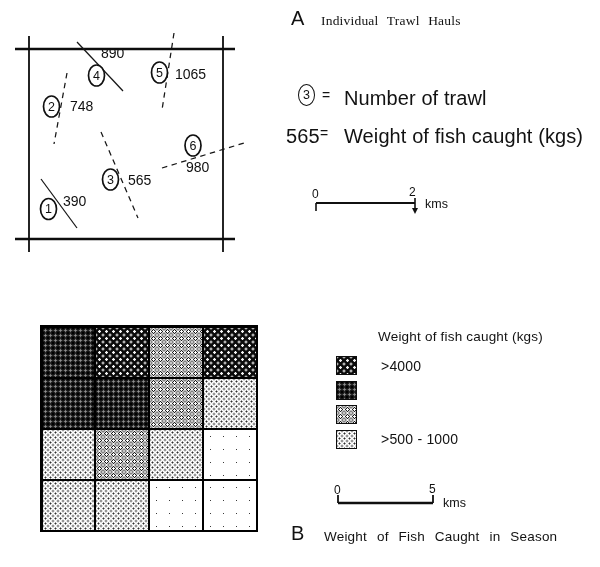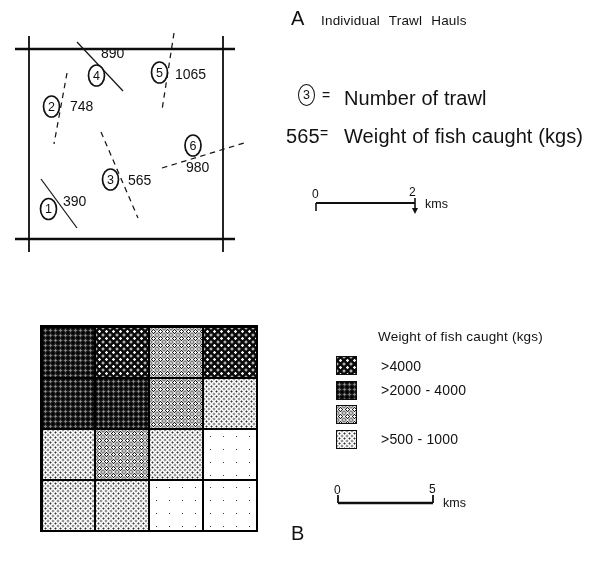--- a/index.html
+++ b/index.html
@@ -101,21 +101,21 @@
       </g>
       <g>
         <line x1="162" y1="168" x2="244" y2="143" class="trawl-line dashed"></line>
         <ellipse cx="193" cy="145.5" rx="8" ry="10.5" class="haul-circle"></ellipse>
         <text x="193" y="149.9" class="haul-num">6</text>
         <text x="186" y="172" class="haul-weight">980</text>
       </g>
     </svg>
 
   <div class="abs txt panel-letter" style="left:291px;top:8px;">A</div>
-  <div class="abs txt panel-title" style="left:321px;top:14px;">Individual Trawl Hauls</div>
+  <div class="abs txt panel-title" style="left:321px;top:14px;font-family:Liberation Serif, serif;">Individual Trawl Hauls</div>
 
   <div class="abs legend-circle" style="left:298px;top:84px;">
     <span>3</span>
   </div>
   <div class="abs txt eq" style="left:322px;top:88px;">=</div>
   <div class="abs txt leg-text" style="left:344px;top:88px;">Number of trawl</div>
 
   <div class="abs txt leg-text" style="left:286px;top:126px;">565</div>
   <div class="abs txt eq" style="left:320px;top:126px;">=</div>
   <div class="abs txt leg-text" style="left:344px;top:126px;">Weight of fish caught (kgs)</div>
@@ -150,35 +150,35 @@
     </div>
 
   <div class="abs txt" style="left:378px;top:330px;font-size:13.5px;letter-spacing:.2px;">Weight of fish caught (kgs)</div>
   <div id="weight-legend-rows">
       <div class="lrow">
         <div class="swatch lv5"></div>
         <span class="llabel">&gt;4000</span>
       </div>
       <div class="lrow">
         <div class="swatch lv4"></div>
-        <span class="llabel">&gt;2000 - 4000</span>
       </div>
       <div class="lrow">
         <div class="swatch lv3"></div>
       </div>
       <div class="lrow">
         <div class="swatch lv2"></div>
         <span class="llabel">&gt;500 - 1000</span>
       </div>
     </div>
 
   <svg class="abs scale-svg" style="left:326px;top:480px;" width="160" height="36">
     <text x="8" y="14">0</text>
     <text x="103" y="13">5</text>
     <line x1="12" y1="23" x2="107" y2="23" stroke-width="2.4"></line>
     <line x1="12" y1="15" x2="12" y2="23" stroke-width="1.8"></line>
     <line x1="107" y1="15" x2="107" y2="23" stroke-width="1.8"></line>
     <text class="unit" x="117" y="27">kms</text>
   </svg>
 
   <div class="abs txt panel-letter" style="left:291px;top:523px;">B</div>
+  <div class="abs txt b-caption-title" style="left:324px;top:530px;">Weight of Fish Caught in Season</div>
 
 </div>
 
 </body></html>

